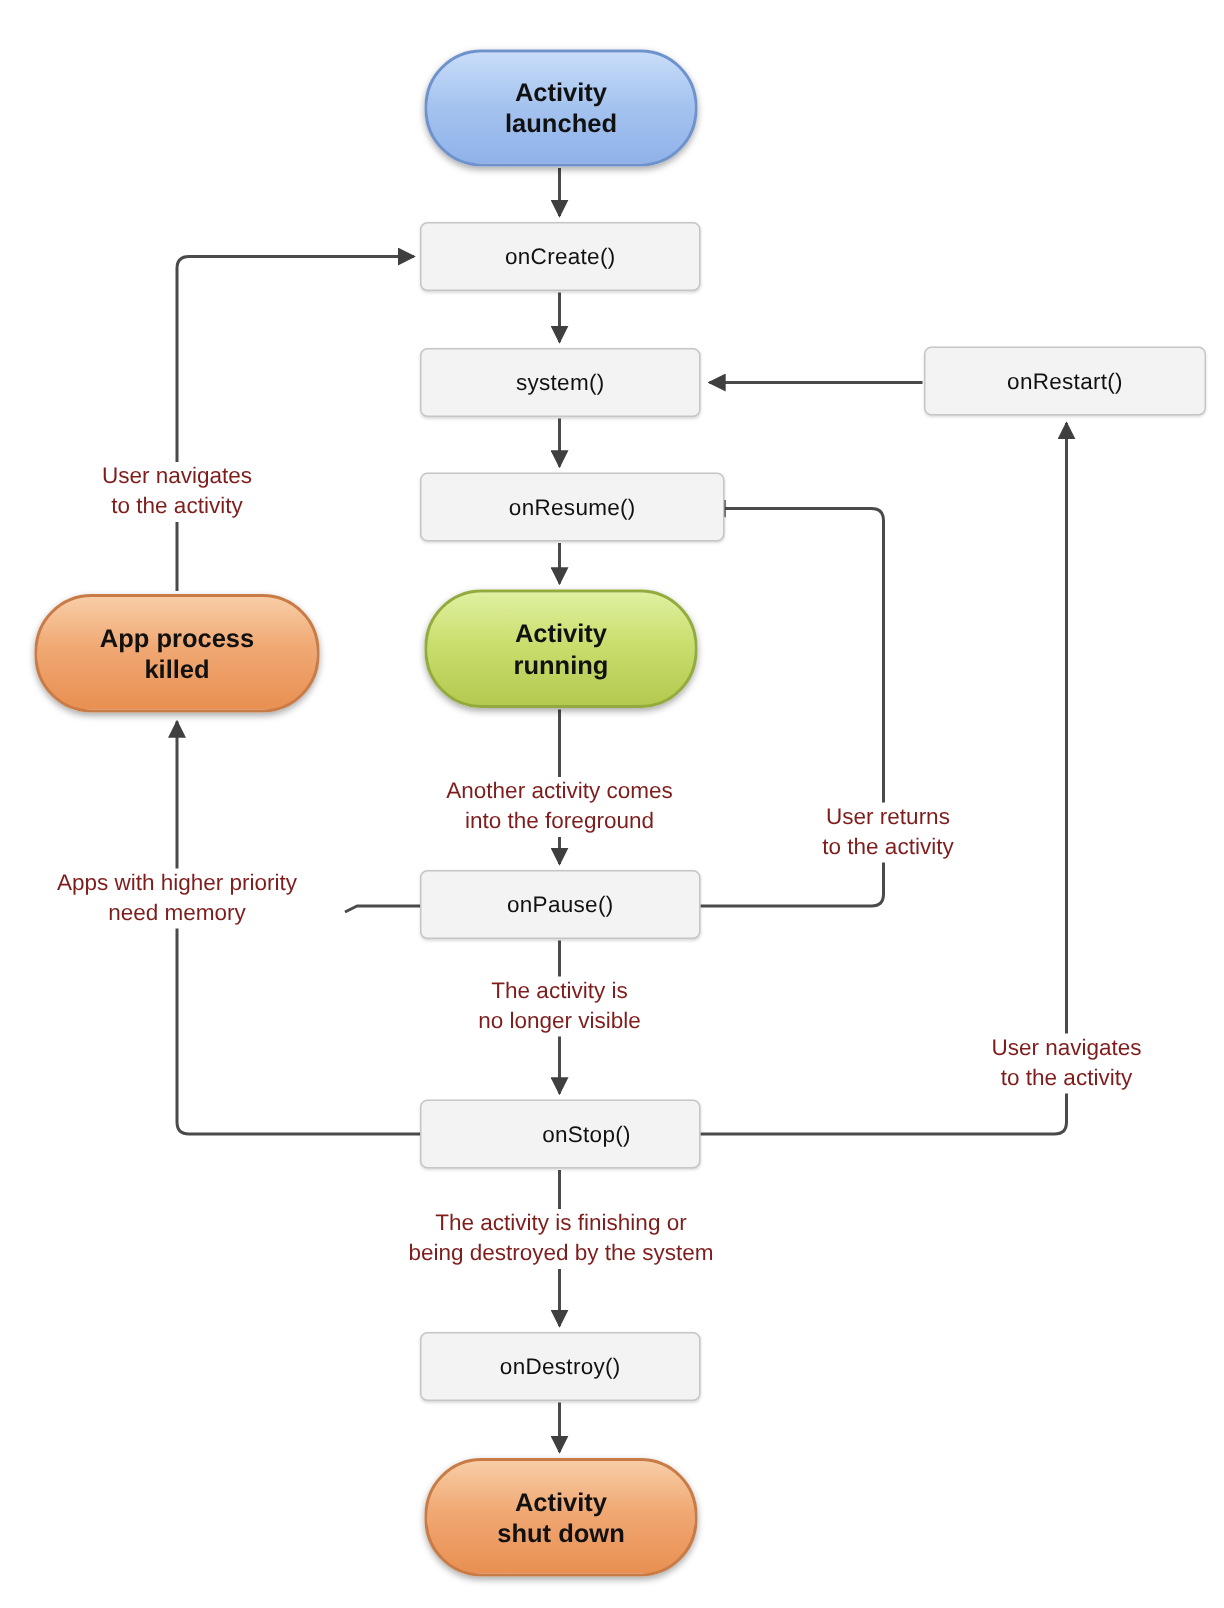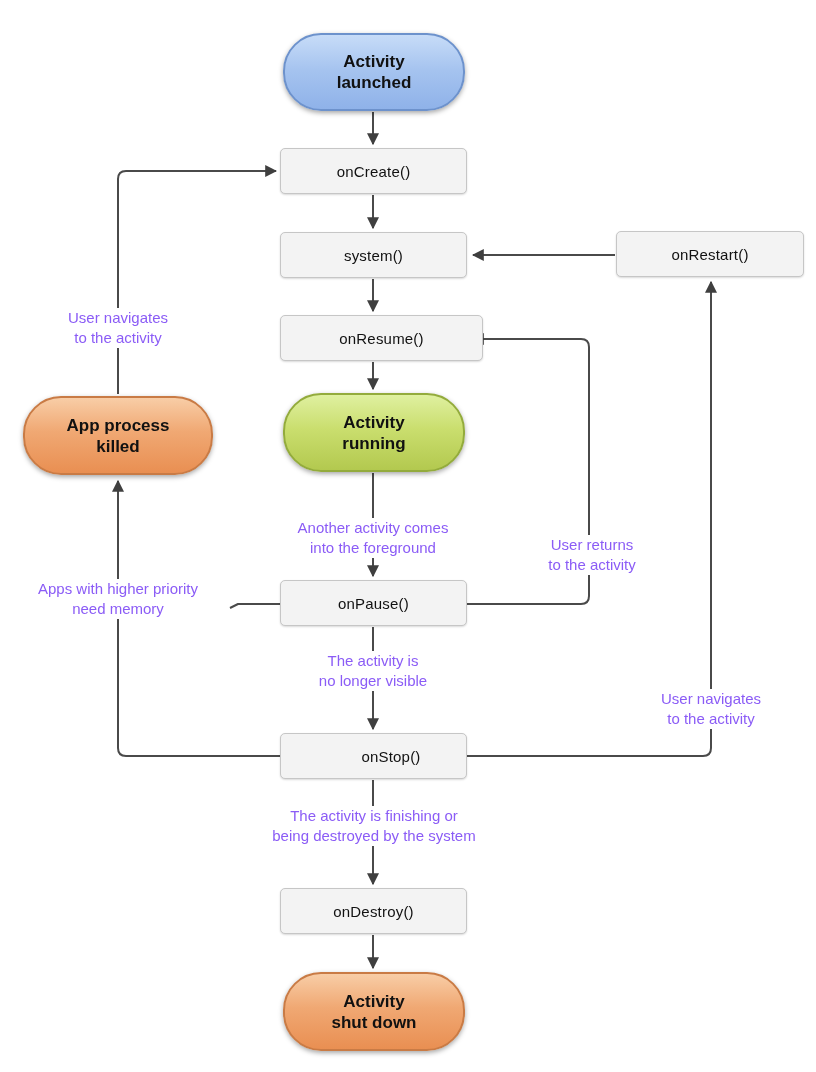--- a/index.html
+++ b/index.html
@@ -44,21 +44,21 @@
   #n-onstop   {left:280px;top:733px;width:187px;height:46px;padding-left:35px;}
   #n-ondestroy{left:280px;top:888px;width:187px;height:46px;text-align:center;}
   #n-onrestart{left:616px;top:231px;width:188px;height:46px;}
   
   #n-launched {left:283px;top:33px; width:182px;height:78px;}
   #n-running  {left:283px;top:393px;width:182px;height:79px;}
   #n-shutdown {left:283px;top:972px;width:182px;height:79px;}
   #n-killed   {left:23px; top:396px;width:190px;height:79px;}
 
   .elabel{
-    position:absolute;width:220px;text-align:center;color:#8b5cf6;
+    position:absolute;width:220px;text-align:center;color:#7f1d1d;
     font-size:15px;line-height:20px;white-space:pre-line;background:#ffffff;
   }
   #l-usernav-left {left:8px;  top:308px;}
   #l-another      {left:263px;top:499px;margin-top:19px;}
   #l-userreturns  {left:482px;top:535px;}
   #l-appspriority {left:8px;  top:579px;}
   #l-notvisible   {left:263px;top:651px;}
   #l-usernav-right{left:601px;top:689px;}
   #l-finishing    {left:263px;top:806px;width:222px;}
 </style>

